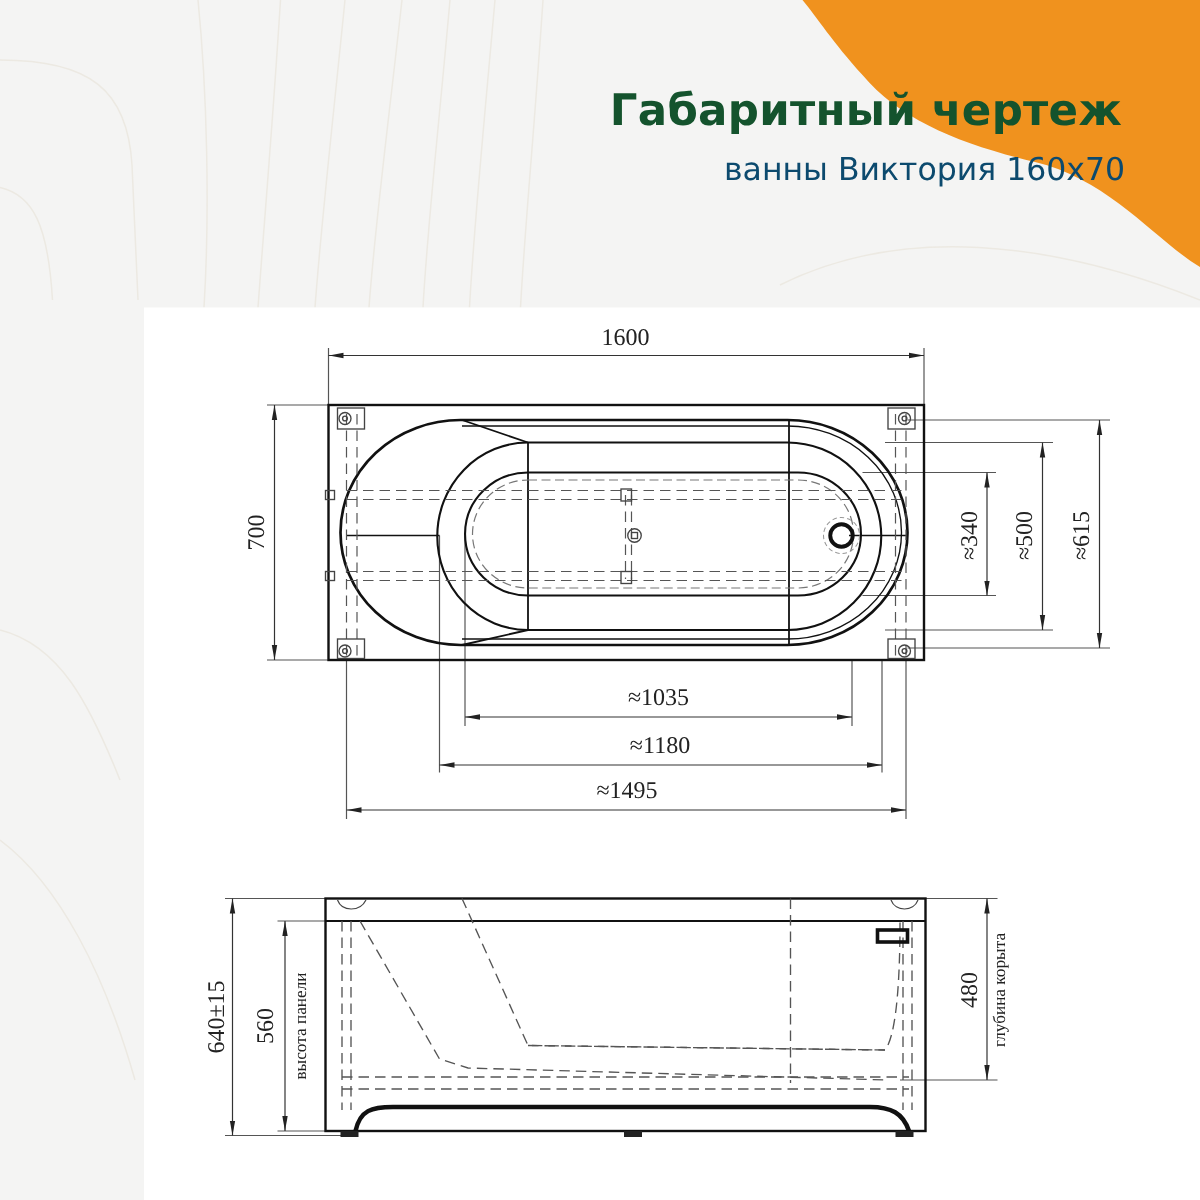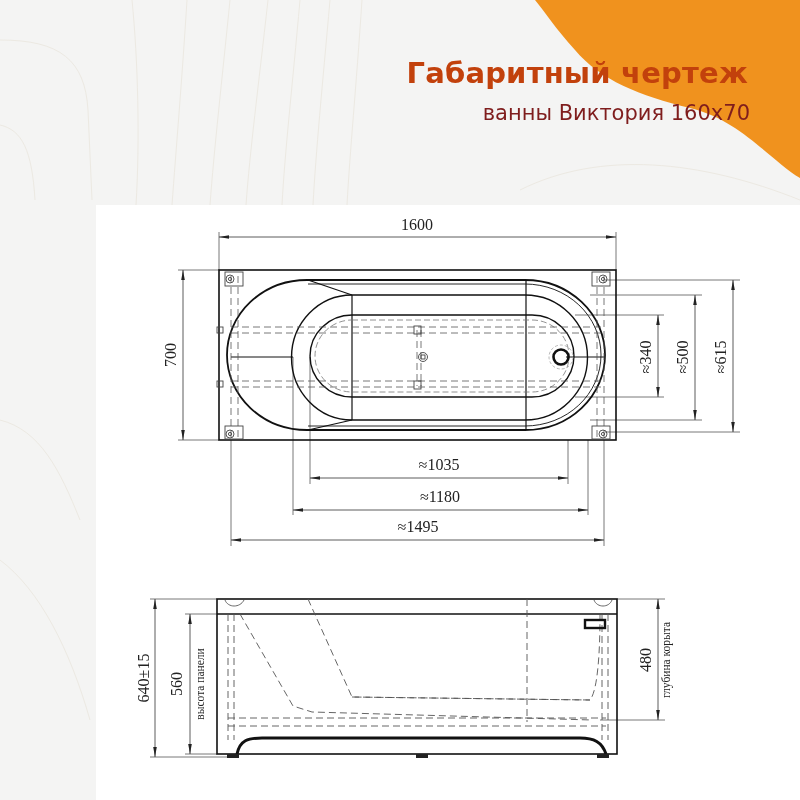--- a/index.html
+++ b/index.html
@@ -1,20 +1,20 @@
 <!DOCTYPE html>
 <html><head>
 <meta charset="utf-8">
 <style>
   html,body{margin:0;padding:0;}
   body{width:800px;height:800px;position:relative;overflow:hidden;background:#f4f4f3;font-family:"Liberation Sans",sans-serif;}
   .bg-svg{position:absolute;left:0;top:0;width:800px;height:800px;}
   .panel{position:absolute;left:96px;top:205px;width:704px;height:595px;background:#ffffff;}
-  .title{position:absolute;right:52px;top:56px;font-family:"DejaVu Sans",sans-serif;font-weight:bold;font-size:29px;color:#c2410c;letter-spacing:0.2px;white-space:nowrap;}
-  .subtitle{position:absolute;right:50px;top:101px;font-family:"DejaVu Sans",sans-serif;font-weight:normal;font-size:21px;color:#7f1d1d;white-space:nowrap;}
+  .title{position:absolute;right:52px;top:56px;font-family:"DejaVu Sans",sans-serif;font-weight:bold;font-size:29px;color:#14532d;letter-spacing:0.2px;white-space:nowrap;}
+  .subtitle{position:absolute;right:50px;top:101px;font-family:"DejaVu Sans",sans-serif;font-weight:normal;font-size:21px;color:#0c4a6e;white-space:nowrap;}
   .drawing{position:absolute;left:0;top:0;width:800px;height:800px;}
   .dim{font-family:"Liberation Serif",serif;font-size:16px;fill:#222;}
   .dim-small{font-family:"Liberation Serif",serif;font-size:11.5px;fill:#222;}
 </style>
 </head>
 <body>
 
 <svg class="bg-svg" viewBox="0 0 800 800">
   <g fill="none" stroke="#ece9e2" stroke-width="1">
     <path d="M0 40 C60 40 85 60 88 110 L92 200"></path>

